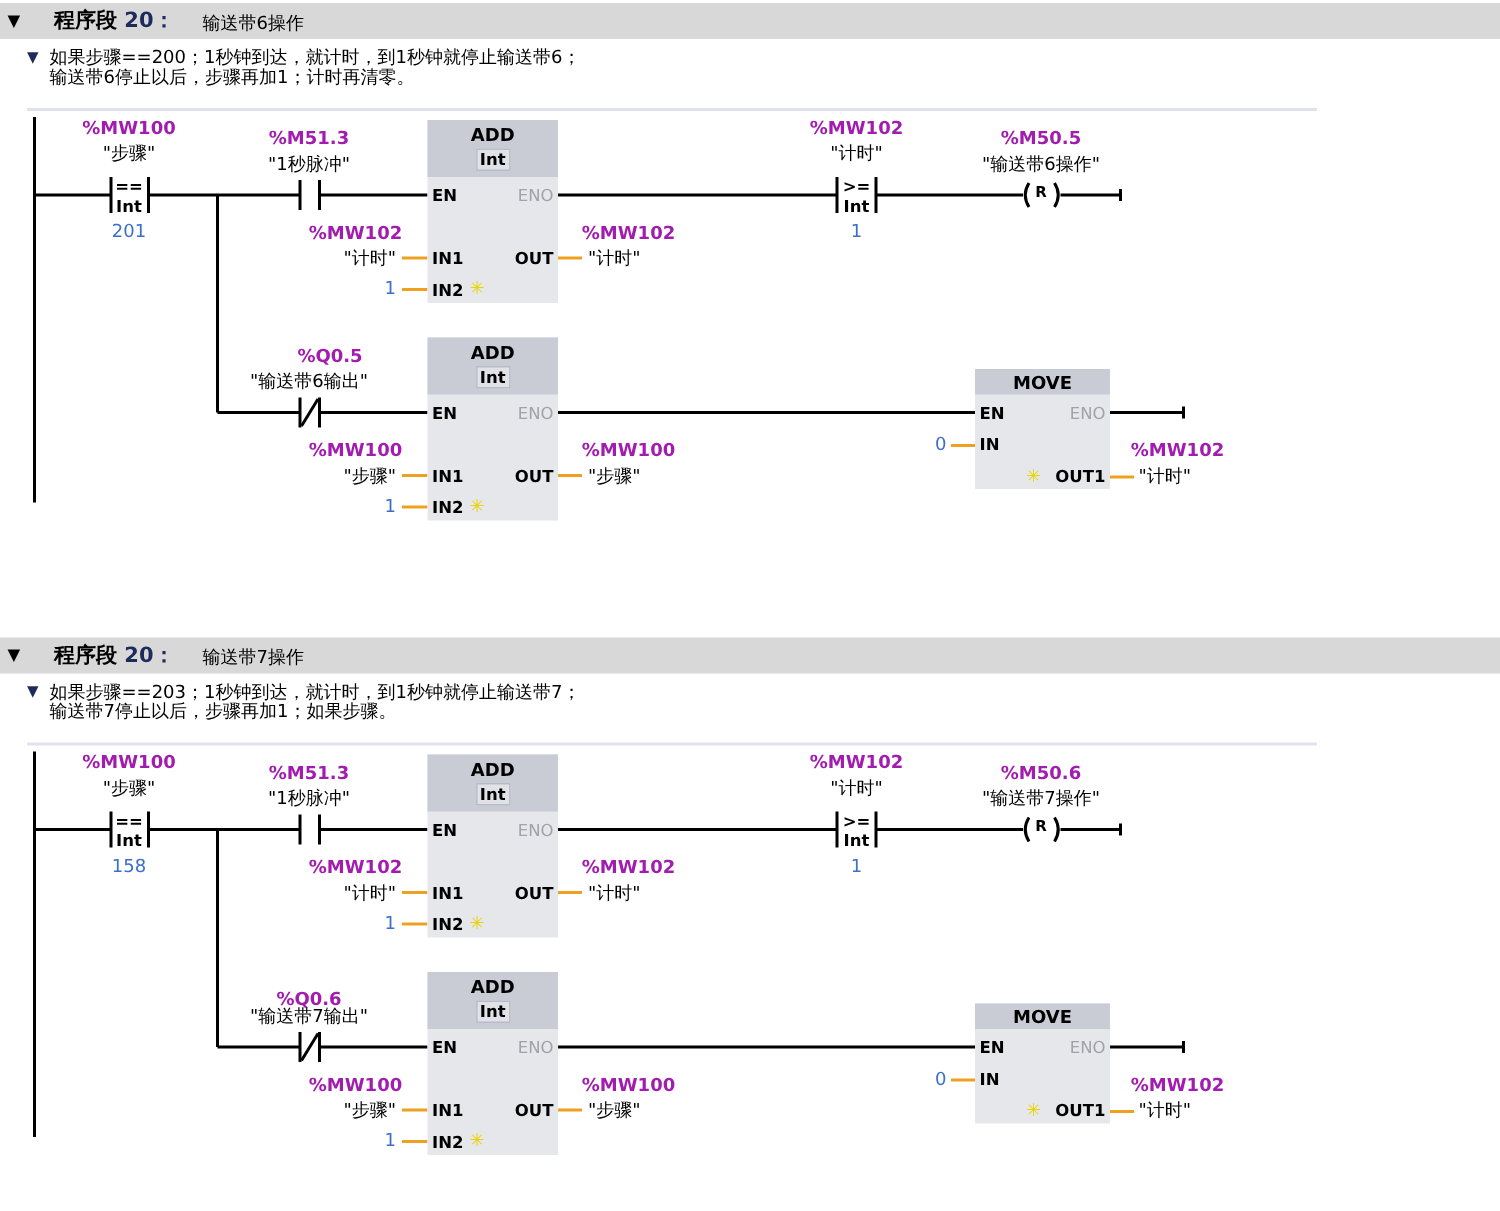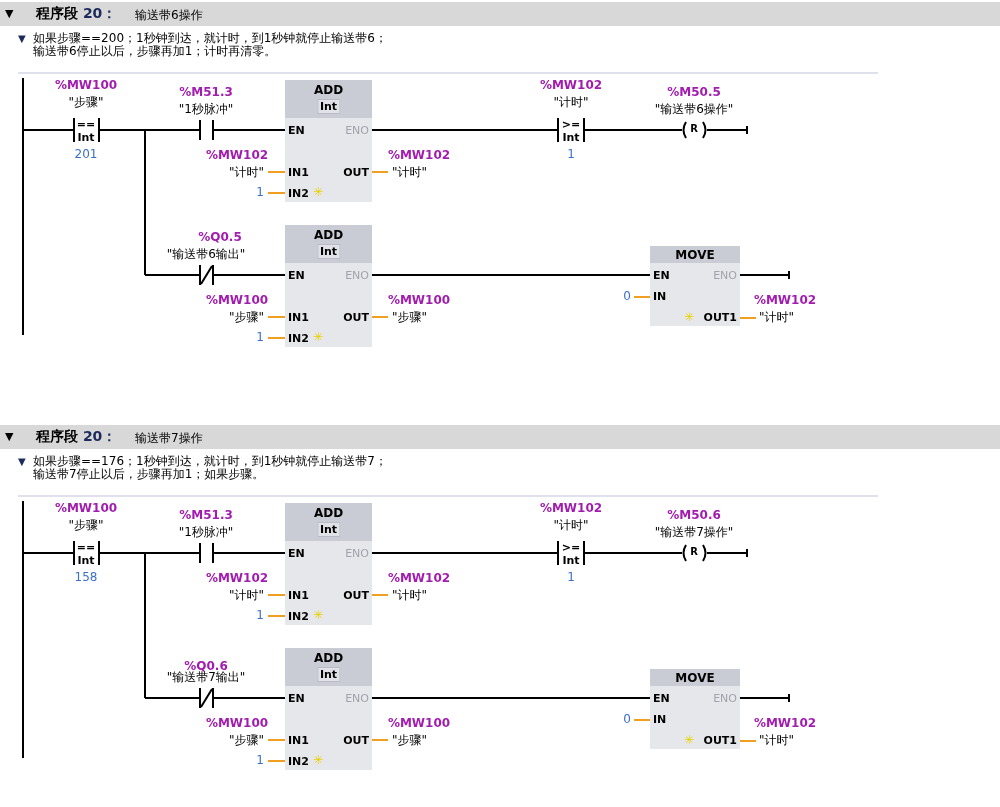--- a/index.html
+++ b/index.html
@@ -162,21 +162,21 @@
 </div>
     <div style="position: absolute; left: 0px; top: 423px; width: 1000px;">
   <div class="net">
     <div class="net-header" style="top: 2px;">
       <span class="tri">▼</span>
       <span class="title"><span>程序段</span> <span class="num">20：</span></span>
       <span class="name">输送带7操作</span>
     </div>
     <div class="comment" style="top: 32px;">
       <span class="tri">▼</span>
-      <div class="l1">如果步骤==176；1秒钟到达，就计时，到1秒钟就停止输送带7；</div>
+      <div class="l1">如果步骤==203；1秒钟到达，就计时，到1秒钟就停止输送带7；</div>
       <div class="l2">输送带7停止以后，步骤再加1；如果步骤。</div>
     </div>
     <svg class="wires" width="1000" height="340">
 
       <line x1="23" y1="78" x2="23" y2="335" stroke="#000" stroke-width="2"></line>
 
       <line x1="23" y1="130" x2="74" y2="130" stroke="#000" stroke-width="2"></line>
       <line x1="74" y1="118" x2="74" y2="142" stroke="#000" stroke-width="2"></line>
       <line x1="99" y1="118" x2="99" y2="142" stroke="#000" stroke-width="2"></line>
       <line x1="99" y1="130" x2="200" y2="130" stroke="#000" stroke-width="2"></line>

